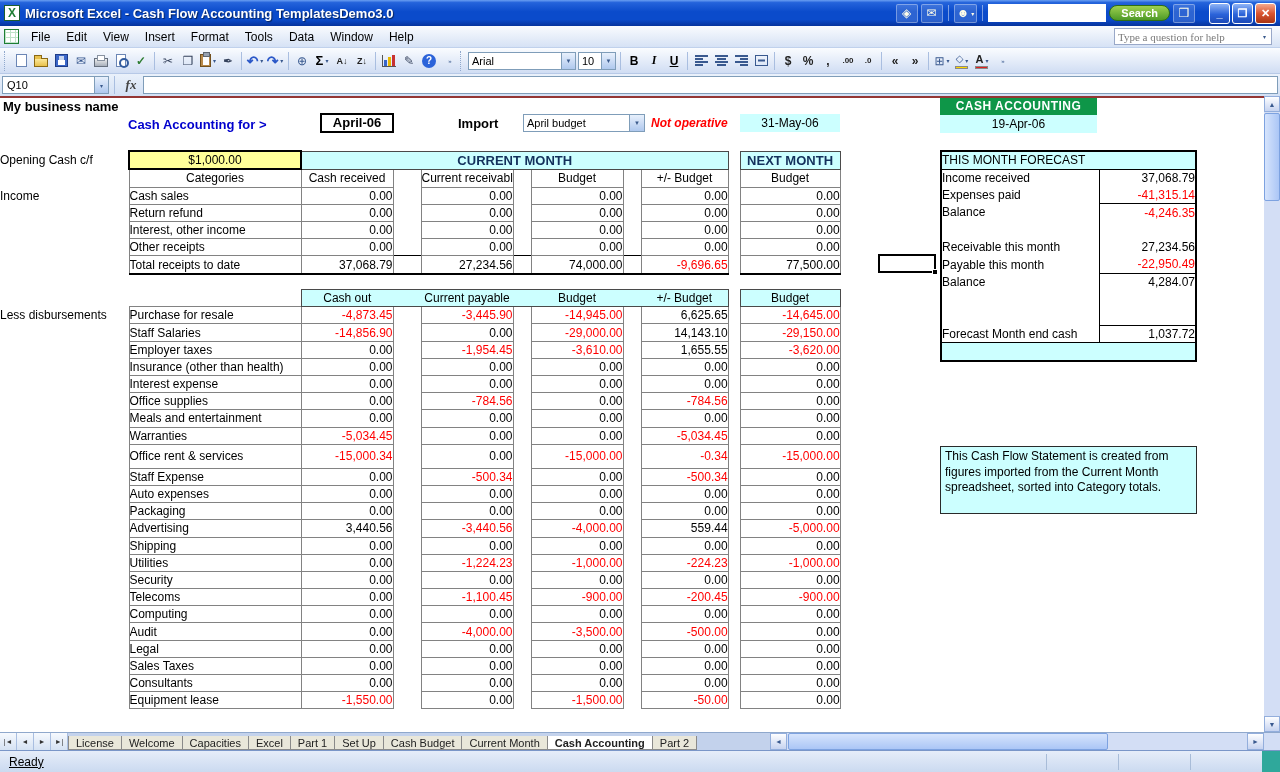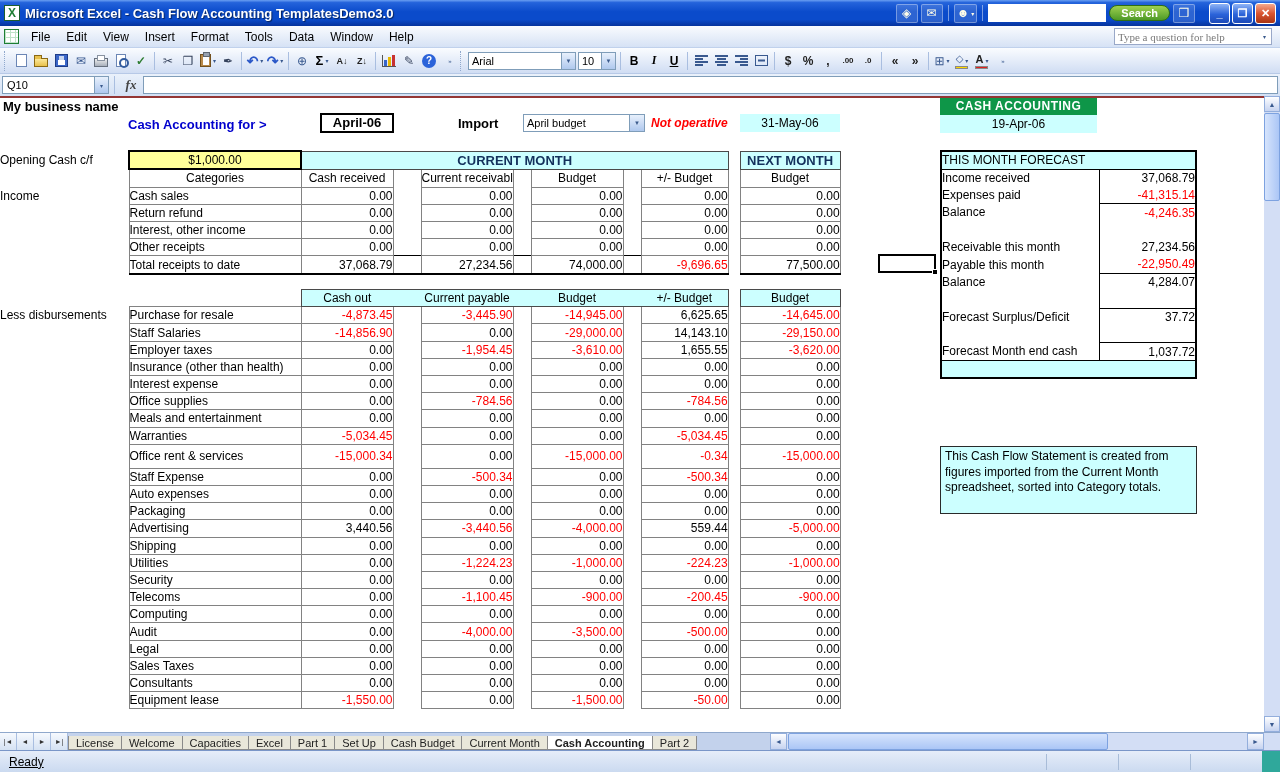--- a/index.html
+++ b/index.html
@@ -856,24 +856,20 @@
         </tr>
         <tr style="height: 17.4px;">
           <td class="flbl">Balance</td>
           <td class="fval ftop">4,284.07</td>
         </tr>
         <tr style="height: 17.4px;">
           <td class="flbl"></td>
           <td class="fval"></td>
         </tr>
         <tr style="height: 17.4px;">
-          <td class="flbl">Forecast Surplus/Deficit</td>
-          <td class="fval ftop">37.72</td>
-        </tr>
-        <tr style="height: 17.4px;">
           <td class="flbl"></td>
           <td class="fval"></td>
         </tr>
         <tr style="height: 17.4px;">
           <td class="flbl">Forecast Month end cash</td>
           <td class="fval ftop">1,037.72</td>
         </tr>
         <tr style="height: 18px;">
           <td class="fstrip" colspan="2"></td>
         </tr>

